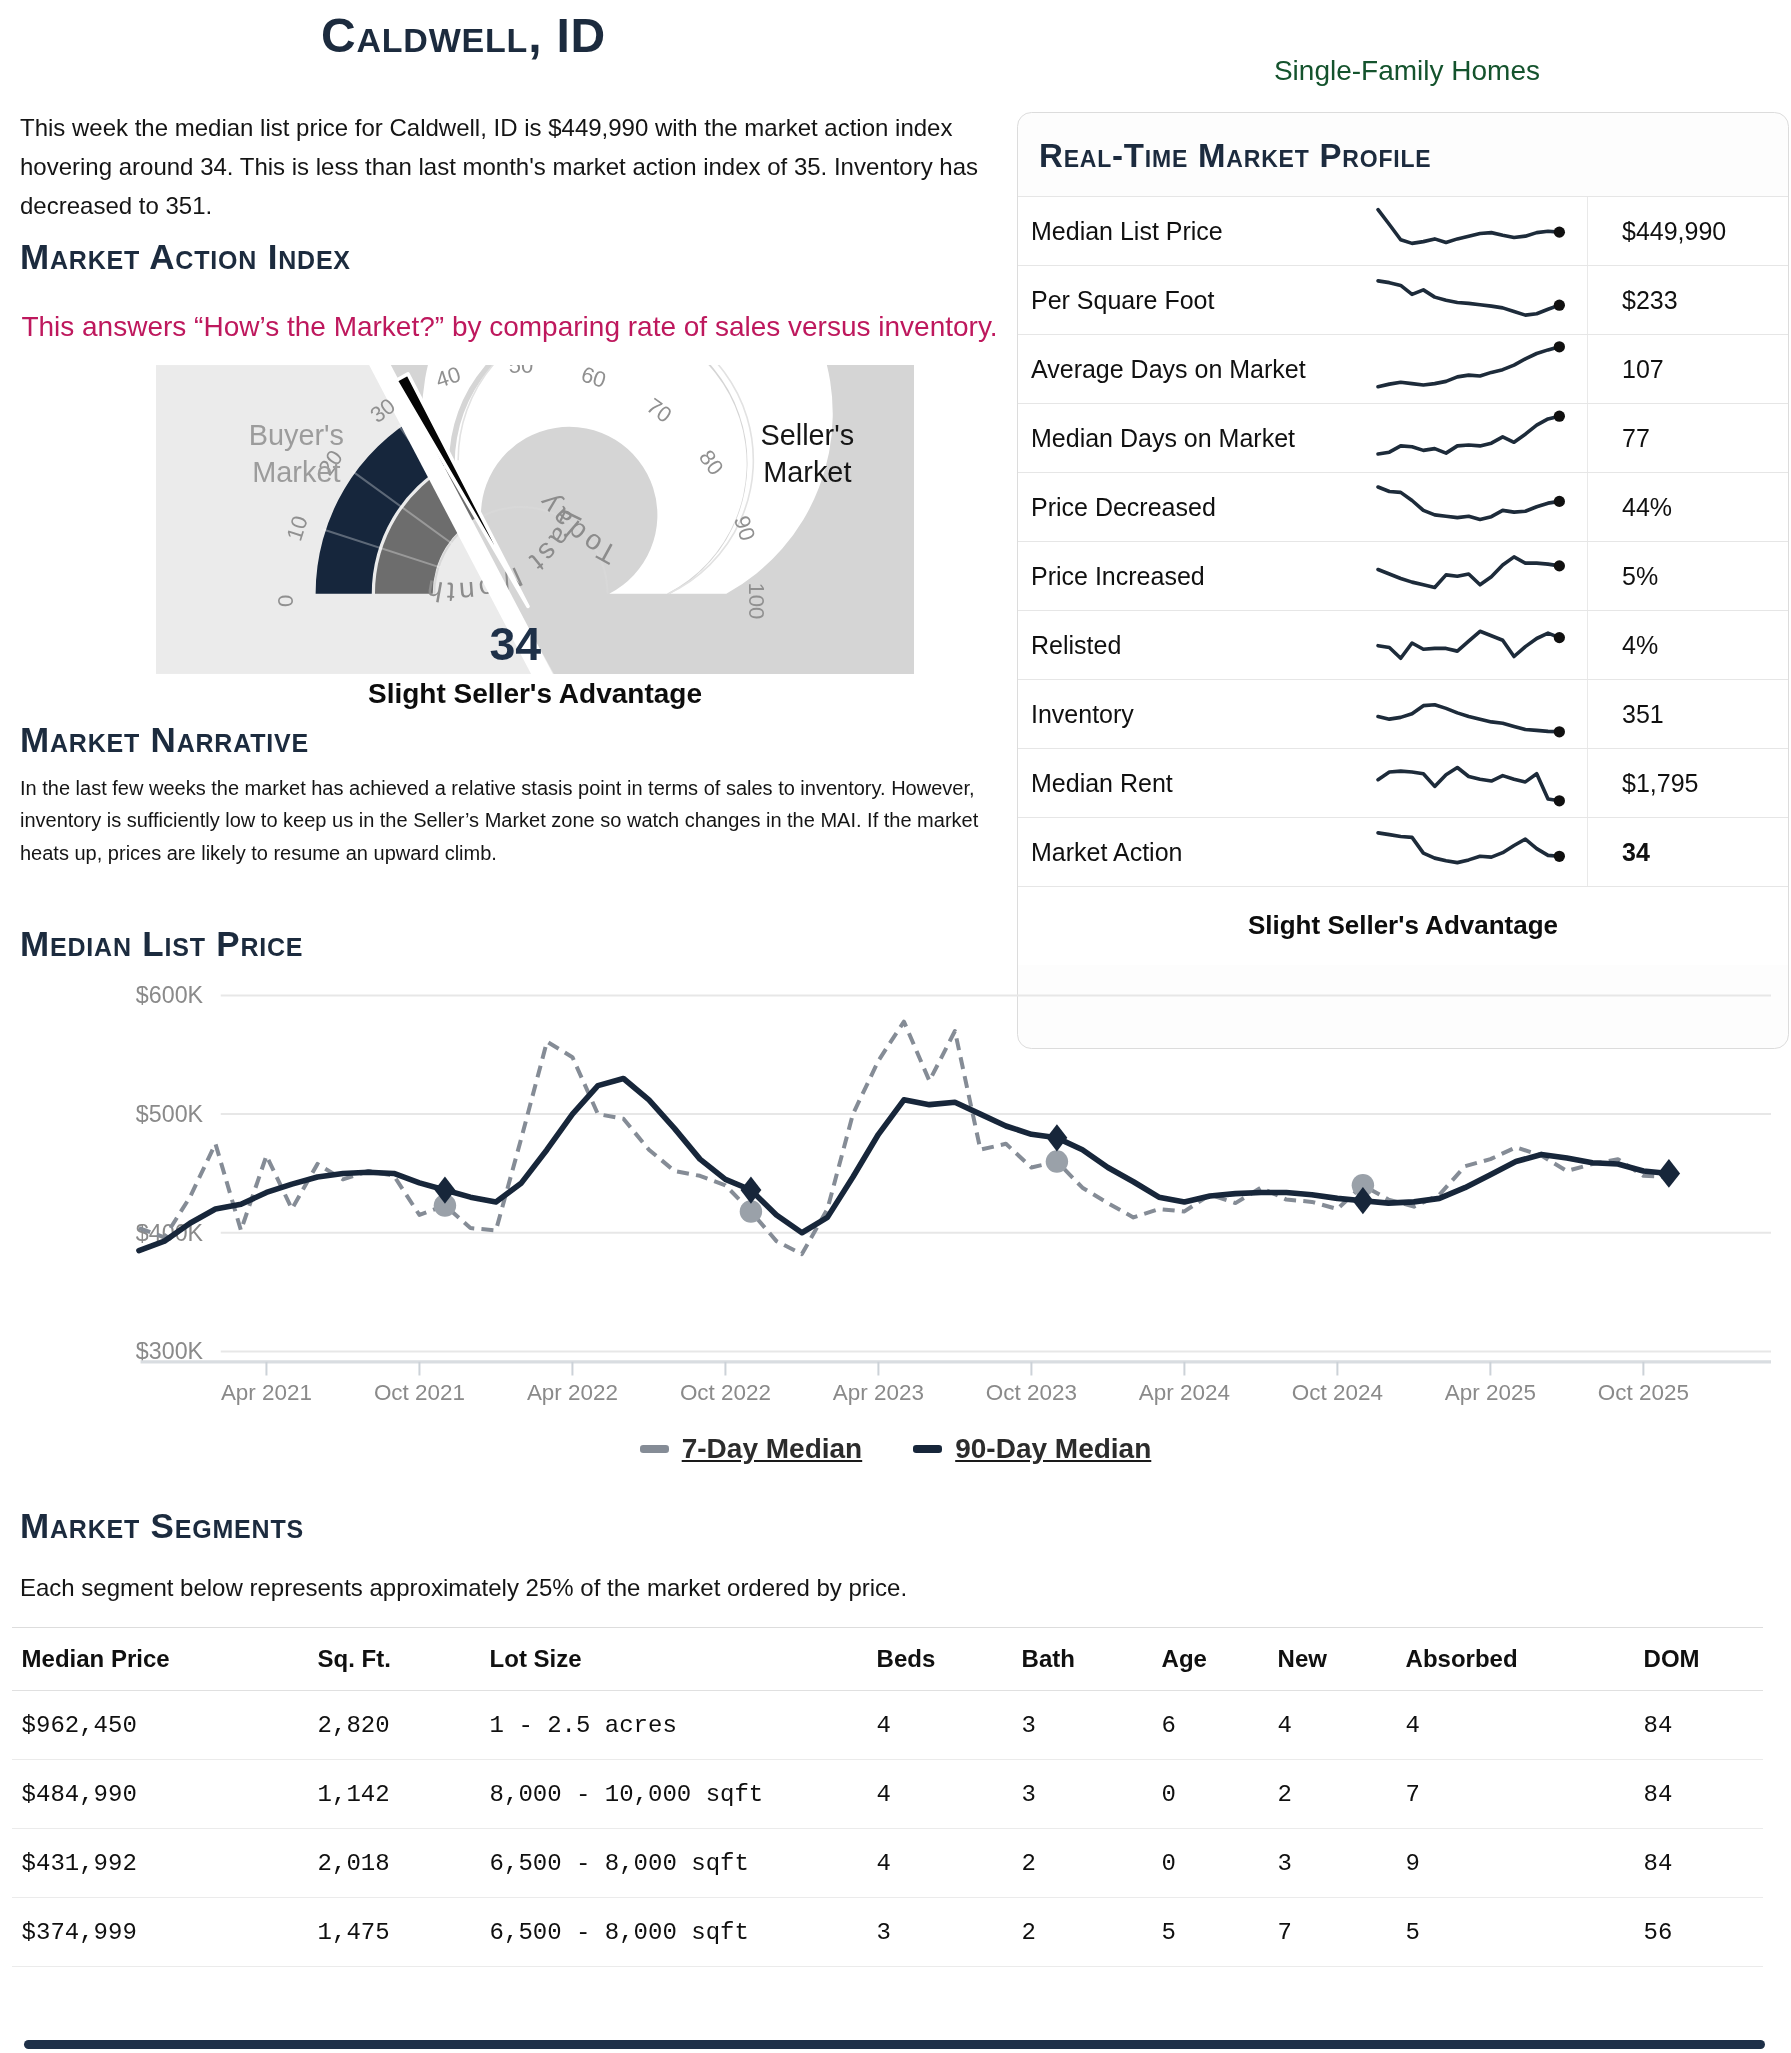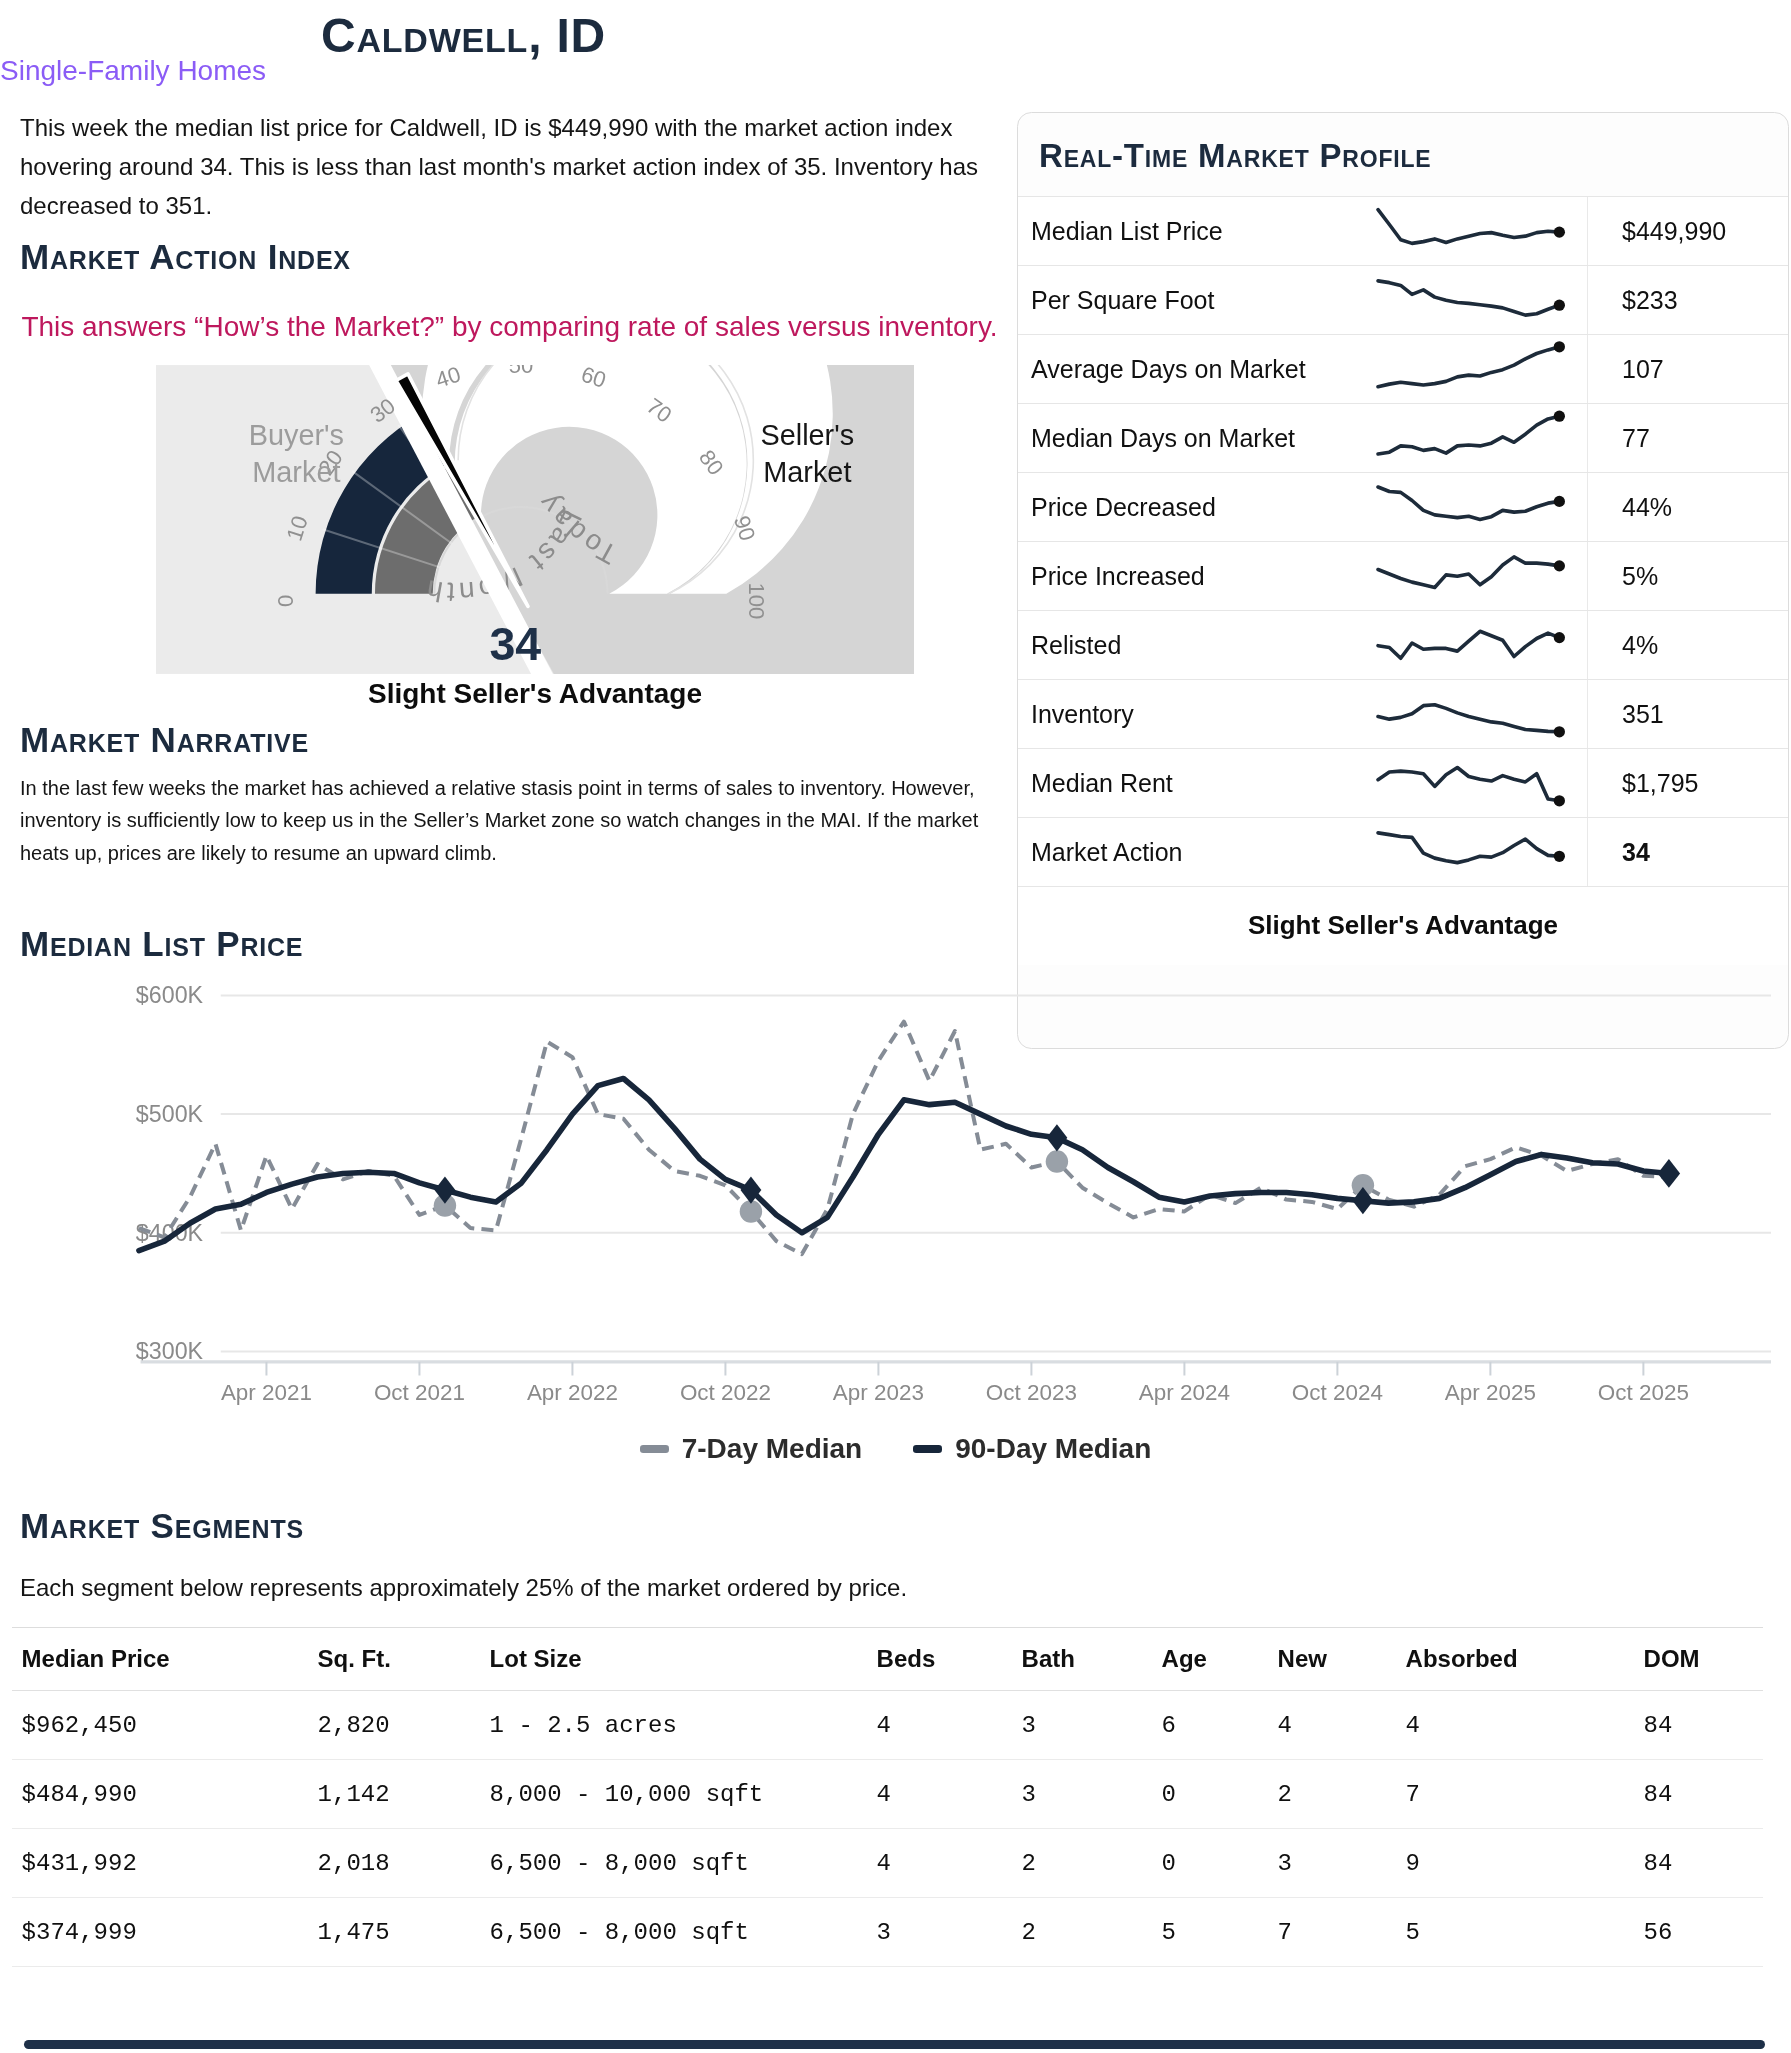--- a/index.html
+++ b/index.html
@@ -3,21 +3,21 @@
 <meta charset="utf-8">
 <style>
   * { margin:0; padding:0; box-sizing:border-box; }
   html,body { background:#fff; }
   body { font-family:"Liberation Sans", sans-serif; color:#1a1a1a; }
   .page { position:relative; width:1791px; height:2053px; background:#fff; overflow:hidden; }
 
   .sc { font-variant:small-caps; font-weight:700; color:#1c2b3e; letter-spacing:0.8px; }
 
   .title { position:absolute; top:8px; left:0; width:927px; text-align:center; font-size:48px; }
-  .subtitle { position:absolute; top:55px; left:0; width:1540px; text-align:left; font-size:28px; color:#8b5cf6; }
+  .subtitle { position:absolute; top:55px; left:0; width:1540px; text-align:right; font-size:28px; color:#14532d; }
 
   .intro { position:absolute; top:109px; left:20px; width:979px; font-size:24px; line-height:1.62; color:#151515; }
 
   .h2 { position:absolute; left:20px; font-size:35px; }
   .mai-head { top:237px; }
   .mai-desc { position:absolute; top:311px; left:20px; width:979px; font-size:28px; color:#be185d;text-align:center; }
 
   .gauge-wrap { position:absolute; left:156px; top:365px; width:758px; height:309px; }
   .gauge-caption { position:absolute; left:156px; top:678px; width:758px; text-align:center; font-size:28px; font-weight:700; color:#0d0d0d; }
 
@@ -32,21 +32,21 @@
                  border-top:1.6px solid #e6e6e6; padding:0 0 0 13px; background:#fff; }
   .profile-label { font-size:25px; color:#101010; }
   .profile-spark { width:217px; height:63px; }
   .profile-value { font-size:25px; color:#101010; padding-left:34px; border-left:1.6px solid #e9e9e9; height:100%; display:flex; align-items:center; }
   .profile-value.bold { font-weight:700; }
   .panel-footer { border-top:1.6px solid #e6e6e6; text-align:center; font-size:26px; font-weight:700; color:#0d0d0d;
                   padding:22.5px 0 24px 0; background:#fff; }
 
   .chart-head { top:924px; }
   .chart-wrap { position:absolute; left:20px; top:985px; width:1751px; height:433px; }
-  .legend { position:absolute; top:1433px; left:0; width:1791px; display:flex; justify-content:center; gap:51px; align-items:center; }
+  .legend { position:absolute; top:1433px; left:0; width:1791px; display:flex; justify-content:center; gap:51px; align-items:center;text-decoration:underline; }
   .legend-item { display:flex; align-items:center; gap:13px; font-size:28px; font-weight:700; color:#2c2c2c; }
   .legend-swatch { width:29px; height:7.2px; border-radius:3.2px; }
 
   .seg-head { top:1506px; }
   .seg-sub { position:absolute; top:1574px; left:20px; width:1604px; font-size:24px; color:#151515; }
   .seg-table { position:absolute; top:1627px; left:12px; width:1751px; border-top:1.6px solid #dddddd; }
   .seg-row { display:grid; grid-template-columns:296px 172px 387px 145px 140px 116px 128px 238px 1fr;
              align-items:center; padding-left:9.6px; border-bottom:1.6px solid #ebebeb; }
   .seg-row.head { height:63px; font-weight:700; border-bottom:1.6px solid #e0e0e0; }
   .seg-row.data { height:69px;font-family:Liberation Mono, monospace; }

